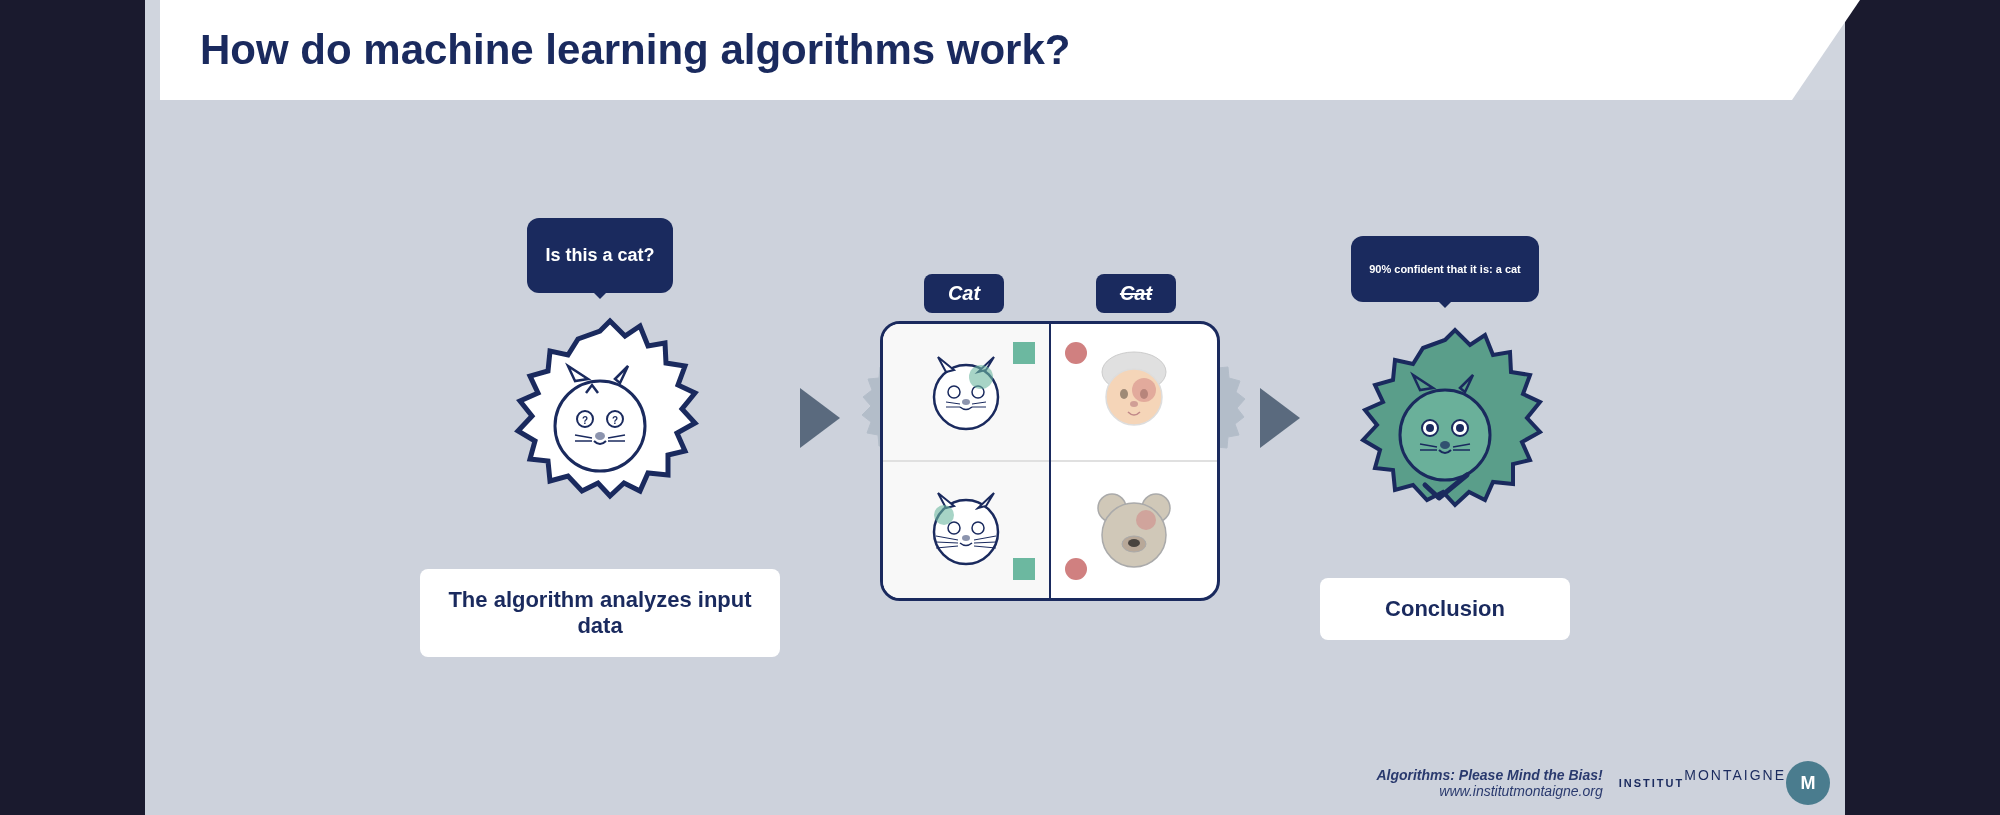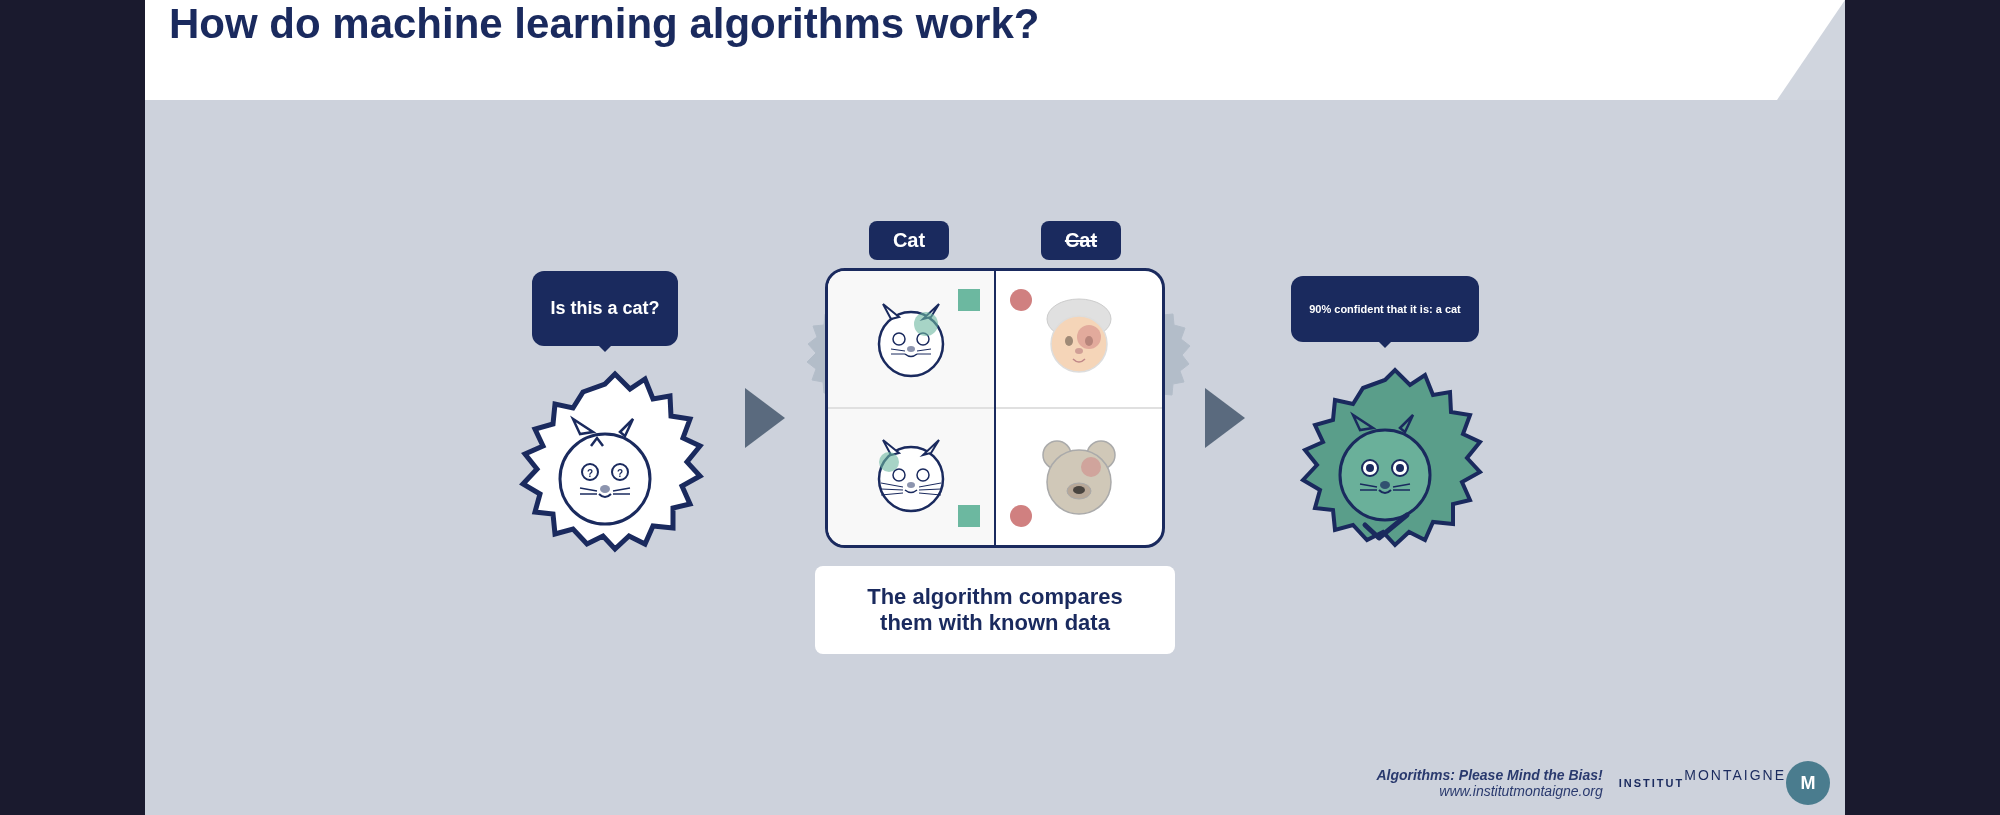--- a/index.html
+++ b/index.html
@@ -34,29 +34,29 @@
       position: absolute;
       right: 0; top: 0;
       width: 155px; height: 100%;
       background: #1a1a2e;
       z-index: 1;
     }
 
     
     .header-area {
       position: absolute;
-      top: 0; left: 145px;
+      top: 0; left: 160px;
       width: 1700px;
       height: 100px;
       background: white;
       clip-path: polygon(0 0, 100% 0, 96% 100%, 0 100%);
       z-index: 2;
       display: flex;
-      align-items: flex-start;
-      padding-left: 24px;
+      align-items: center;
+      padding-left: 40px;
     }
 
     .main-title {
       font-size: 42px;
       font-weight: 800;
       color: #1a2a5e;
     }
 
     
     .content-area {
@@ -149,20 +149,21 @@
     .comp-cell:last-child {
       border-bottom: none;
     }
 
     
     .comp-labels {
       display: flex;
       gap: 4px;
       width: 340px;
       margin-bottom: -10px;
+      font-style: italic;
     }
     .comp-label {
       flex: 1;
       text-align: center;
     }
     .comp-label-box {
       display: inline-block;
       background: #1a2a5e;
       color: white;
       padding: 8px 24px;
@@ -307,20 +308,21 @@
           <path d="M114,130 Q120,136 126,130" fill="none" stroke="#1a2a5e" stroke-width="2"></path>
 
           <line x1="95" y1="124" x2="112" y2="127" stroke="#1a2a5e" stroke-width="1.5"></line>
           <line x1="95" y1="130" x2="112" y2="130" stroke="#1a2a5e" stroke-width="1.5"></line>
           <line x1="128" y1="127" x2="145" y2="124" stroke="#1a2a5e" stroke-width="1.5"></line>
           <line x1="128" y1="130" x2="145" y2="130" stroke="#1a2a5e" stroke-width="1.5"></line>
 
           <path d="M106,82 L112,74 L118,82" fill="none" stroke="#1a2a5e" stroke-width="2.5"></path>
         </svg>
 
+        <div class="label-box">The algorithm analyzes input data</div>
       </div>
     </div>
 
     <div class="arrow-triangle"></div>
 
     <div class="step">
       <div class="step-inner">
 
         <div class="comp-labels">
           <div class="comp-label">
@@ -412,21 +414,20 @@
                   <ellipse cx="62" cy="50" r="5" fill="#7a6a5a" opacity="0.8"></ellipse>
                   <ellipse cx="50" cy="64" rx="12" ry="8" fill="#b8a898" stroke="#aaa" stroke-width="1"></ellipse>
                   <ellipse cx="50" cy="63" rx="6" ry="4" fill="#1a1a1a" opacity="0.7"></ellipse>
                   <circle cx="62" cy="40" r="10" fill="#d08080" opacity="0.5"></circle>
                 </svg>
               </div>
             </div>
           </div>
         </div>
 
-        <div class="label-box" style="max-width:360px;">The algorithm compares them with known data</div>
       </div>
     </div>
 
     <div class="arrow-triangle"></div>
 
     <div class="step">
       <div class="step-inner">
 
         <div class="speech-bubble" style="max-width:200px; font-size:11px;">90% confident that it is: a cat</div>
 
@@ -443,20 +444,21 @@
           <ellipse cx="120" cy="125" rx="5" ry="4" fill="#1a2a5e" opacity="0.7"></ellipse>
           <path d="M114,130 Q120,136 126,130" fill="none" stroke="#1a2a5e" stroke-width="2"></path>
           <line x1="95" y1="124" x2="112" y2="127" stroke="#1a2a5e" stroke-width="1.5"></line>
           <line x1="95" y1="130" x2="112" y2="130" stroke="#1a2a5e" stroke-width="1.5"></line>
           <line x1="128" y1="127" x2="145" y2="124" stroke="#1a2a5e" stroke-width="1.5"></line>
           <line x1="128" y1="130" x2="145" y2="130" stroke="#1a2a5e" stroke-width="1.5"></line>
 
           <path d="M100,165 L114,178 L142,155" fill="none" stroke="#1a2a5e" stroke-width="5" stroke-linecap="round" stroke-linejoin="round"></path>
         </svg>
 
+        <div class="label-box" style="min-width:250px;">Conclusion</div>
       </div>
     </div>
 
   </div>
 
 </div>
 
 <div class="footer-area">
   <div class="footer-text">
     <div style="font-style:italic; font-weight:700;">Algorithms: Please Mind the Bias!</div>

